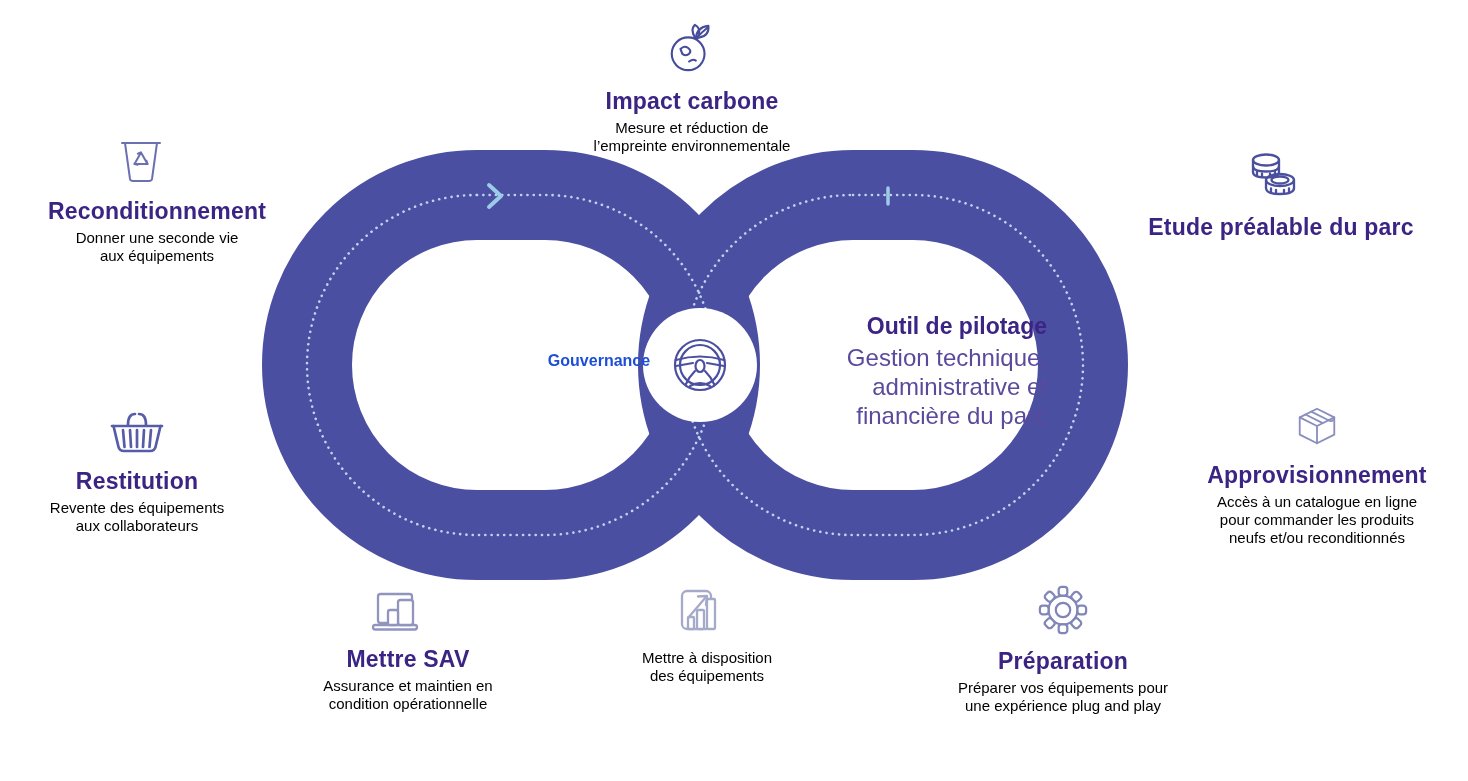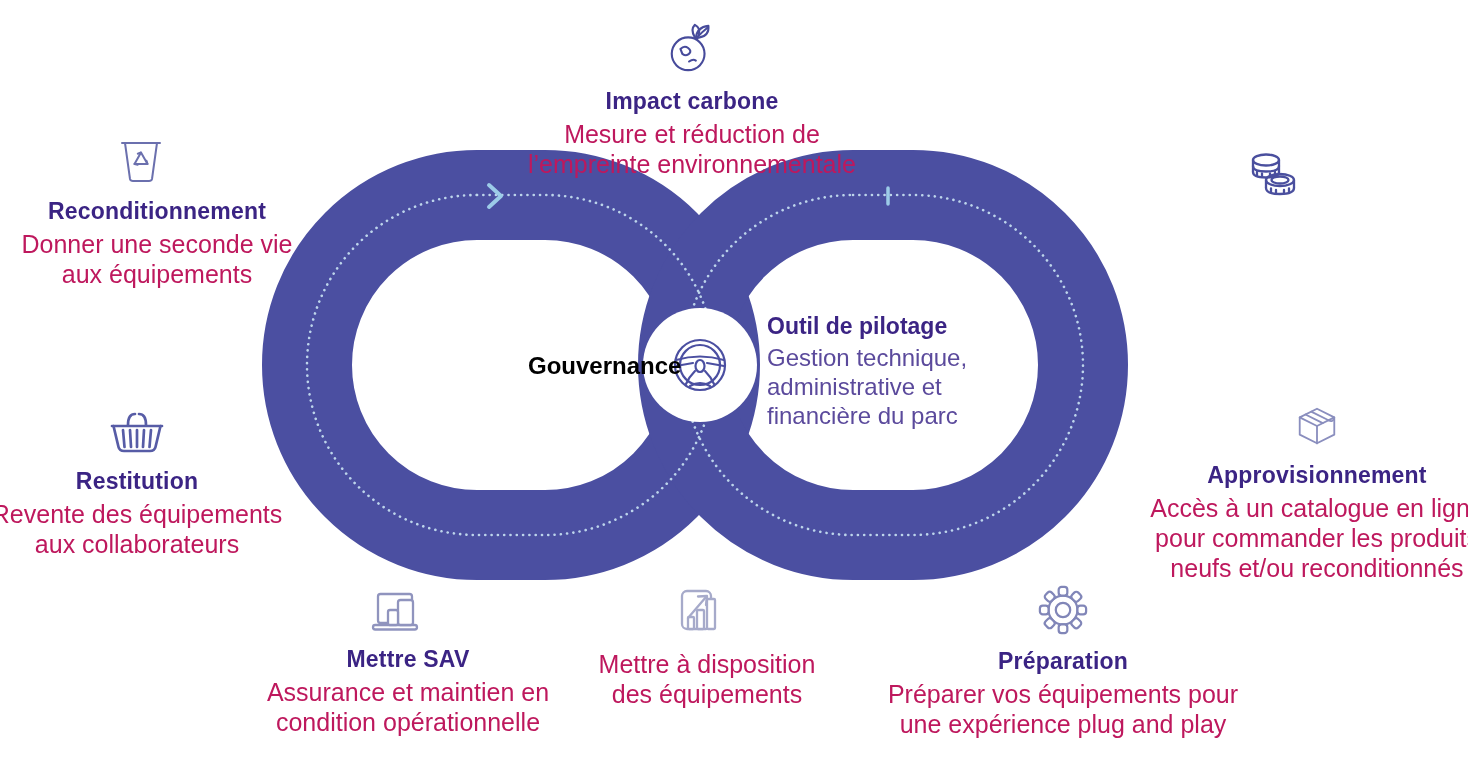--- a/index.html
+++ b/index.html
@@ -4,26 +4,26 @@
 <style>
   html,body{margin:0;padding:0;background:#ffffff;}
   .canvas{
     position:relative;width:1468px;height:781px;overflow:hidden;
     font-family:"Liberation Sans",sans-serif;background:#ffffff;
   }
   .loop-svg{position:absolute;left:0;top:0;}
   .stage{position:absolute;text-align:center;transform:translateX(-50%);width:360px;}
   .stage .icon{display:flex;justify-content:center;align-items:flex-end;margin-bottom:13px;}
   .stage-title{font-size:23px;font-weight:800;color:#3B2484;line-height:1.12;letter-spacing:.2px;}
-  .stage-desc{font-size:25px;color:#be185d;line-height:1.2;margin-top:4px;white-space:pre-line;}
+  .stage-desc{font-size:15px;color:#000000;line-height:1.2;margin-top:4px;white-space:pre-line;}
   .gov-label{
-    position:absolute;left:528px;top:352px;width:142px;text-align:left;
-    font-size:24px;font-weight:800;color:#000000;
+    position:absolute;left:528px;top:352px;width:142px;text-align:center;
+    font-size:16px;font-weight:800;color:#1d4ed8;
   }
-  .tool{position:absolute;left:767px;top:314px;text-align:left;width:280px;}
+  .tool{position:absolute;left:767px;top:314px;text-align:right;width:280px;}
   .tool-title{font-size:23px;font-weight:800;color:#3B2484;line-height:1.1;}
   .tool-desc{font-size:24px;color:#5B4A9C;line-height:1.2;margin-top:5px;white-space:pre-line;}
 </style>
 </head>
 <body>
 
 <div class="canvas">
 
   <svg class="loop-svg" width="1468" height="781" viewBox="0 0 1468 781">
     <g fill="none" stroke-width="90" stroke="#4B4FA1">
@@ -74,20 +74,21 @@
         <path d="M8,22 Q8,27.5 21,27.5 Q34,27.5 34,22"></path>
         <path d="M12,25.5 v-3.5 M17,27 v-3.5 M25,27 v-3.5 M30,25.5 v-3.5"></path>
         <ellipse cx="35" cy="30" rx="14" ry="6"></ellipse>
         <ellipse cx="35" cy="30" rx="8.5" ry="3.5"></ellipse>
         <path d="M21,30 V38"></path>
           <path d="M49,30 V38"></path>
         <path d="M21,38 Q21,44 35,44 Q49,44 49,38"></path>
         <path d="M26,42 v-3.5 M31,43.5 v-3.5 M39,43.5 v-3.5 M44,42 v-3.5"></path>
       </svg>
     </div>
+    <div class="stage-title">Etude préalable du parc</div>
   </div>
 
   <div class="stage" style="left:1317px;top:402px;">
     <div class="icon">
       <svg width="54" height="48" viewBox="0 0 54 50" fill="none" stroke-width="1.9" stroke-linecap="round" stroke-linejoin="round" stroke="#8A8EBE">
         <path d="M9,16 L27,7 L45,16 L27,25 Z"></path>
         <path d="M9,16 V34 L27,43 V25"></path>
         <path d="M45,16 V34 L27,43"></path>
         <path d="M15,13 L33,22 M21,10 L39,19"></path>
         <path d="M39,19 Q43,21.5 44.5,17.5"></path>

